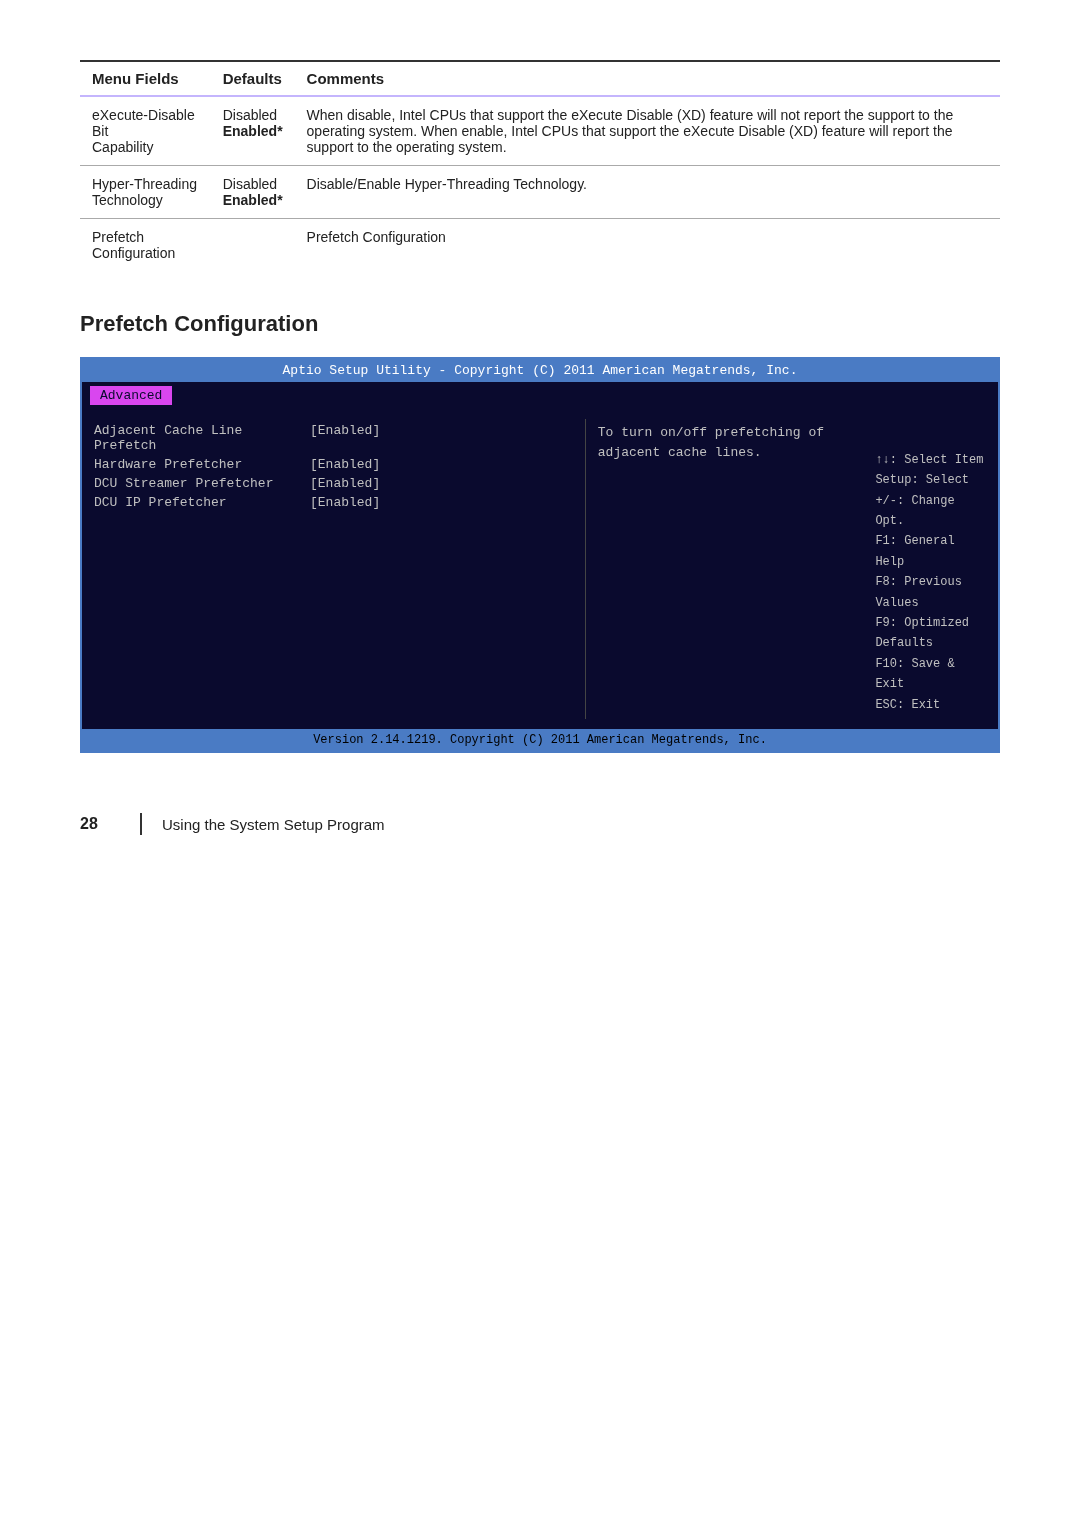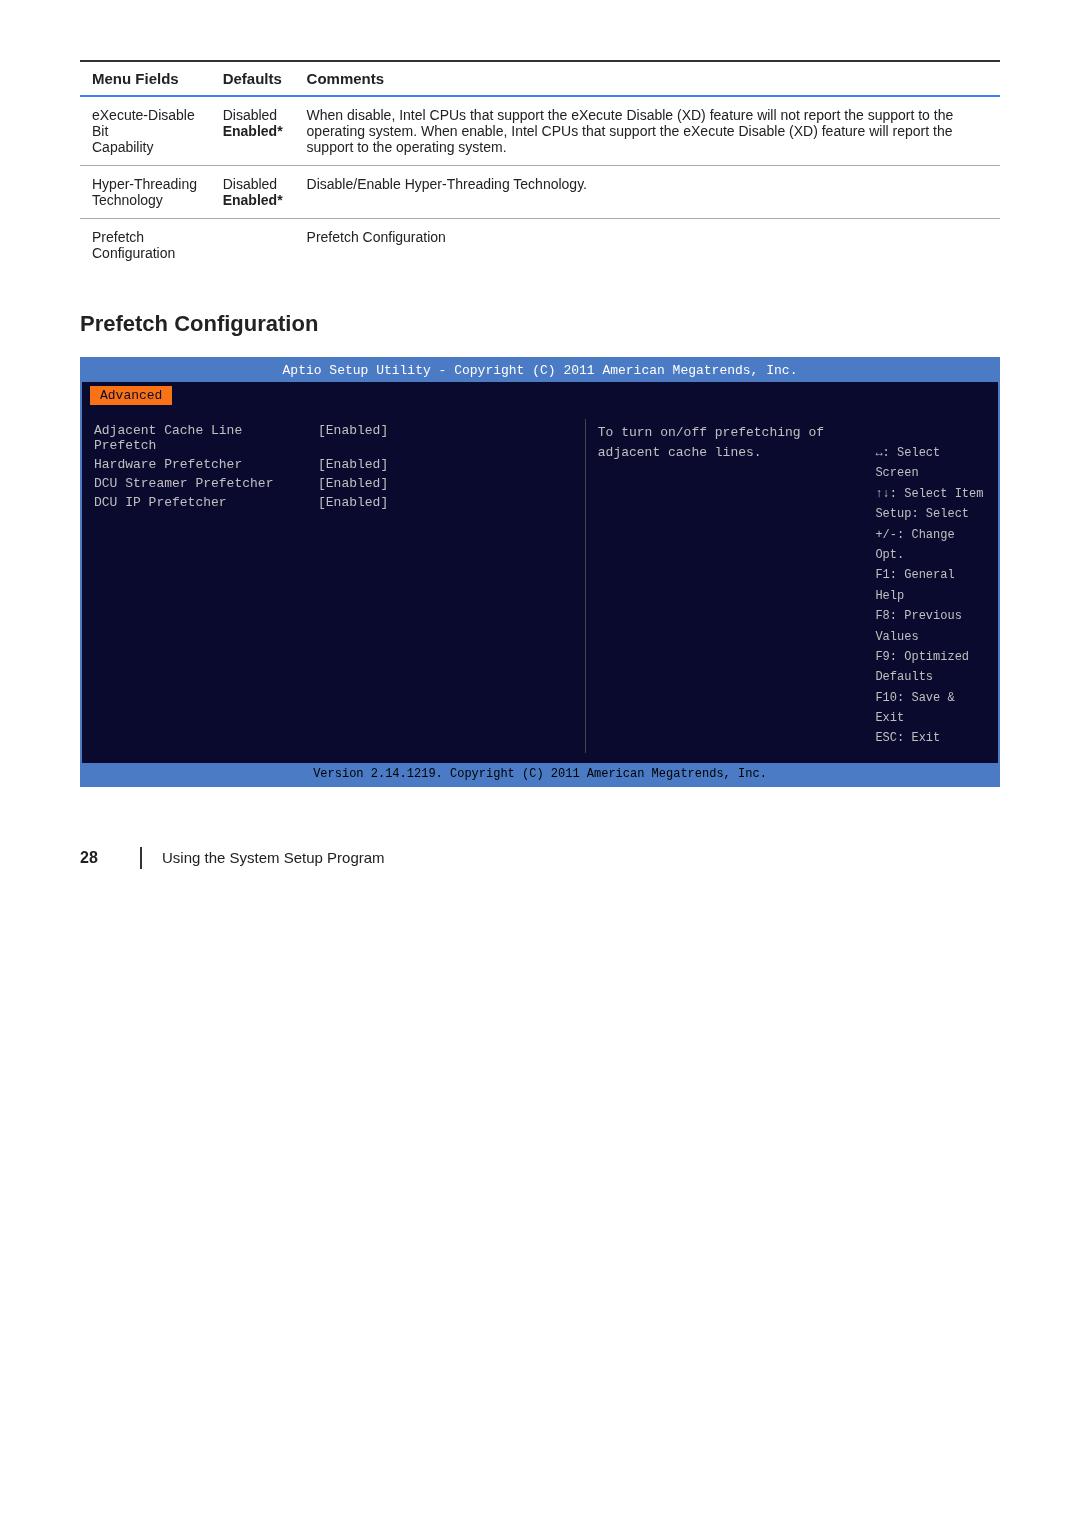--- a/index.html
+++ b/index.html
@@ -16,21 +16,21 @@
     
     .settings-table {
       width: 100%;
       border-collapse: collapse;
       margin-bottom: 40px;
     }
     .settings-table th {
       font-weight: bold;
       font-size: 15px;
       border-top: 2px solid #333;
-      border-bottom: 2px solid #3b82f6;
+      border-bottom: 2px solid #c4b5fd;
       padding: 8px 12px;
       text-align: left;
     }
     .settings-table td {
       padding: 10px 12px;
       vertical-align: top;
     }
     .settings-table tr.row-border-top td {
       border-top: 1px solid #aaa;
     }
@@ -68,42 +68,42 @@
       padding: 4px 8px;
       display: flex;
       gap: 0;
     }
     .bios-tab {
       color: #c0c0c0;
       padding: 2px 10px;
       font-size: 13px;
     }
     .bios-tab.active {
-      background: #f97316;
+      background: #d946ef;
       color: #0a0a2e;
     }
     .bios-body {
       display: flex;
       padding: 10px 0;
       min-height: 320px;
     }
     .bios-left {
       flex: 0 0 55%;
       padding: 4px 12px;
       border-right: 1px solid #444;
     }
     .bios-right {
       flex: 0 0 45%;
       padding: 4px 12px;
       display: flex;
       flex-direction: row;
     }
     .bios-item {
       display: flex;
-      gap: 24px;
+      gap: 16px;
       margin-bottom: 4px;
     }
     .bios-item-label {
       flex: 0 0 200px;
       color: #c0c0c0;
     }
     .bios-item-value {
       color: #c0c0c0;
     }
     .bios-help-text {
@@ -202,21 +202,20 @@
         <div class="bios-item">
           <span class="bios-item-label">DCU IP Prefetcher</span>
           <span class="bios-item-value">[Enabled]</span>
         </div>
       </div>
     <div class="bios-right">
       <div class="bios-help-text" id="bios-help">To turn on/off
 prefetching of
 adjacent cache lines.</div>
       <div class="bios-key-help" id="bios-key-help">
-          <div>↔: Select Screen</div>
           <div>↑↓: Select Item</div>
           <div>Setup: Select</div>
           <div>+/-: Change Opt.</div>
           <div>F1: General Help</div>
           <div>F8: Previous Values</div>
           <div>F9: Optimized Defaults</div>
           <div>F10: Save &amp; Exit</div>
           <div>ESC: Exit</div>
         </div>
     </div>

